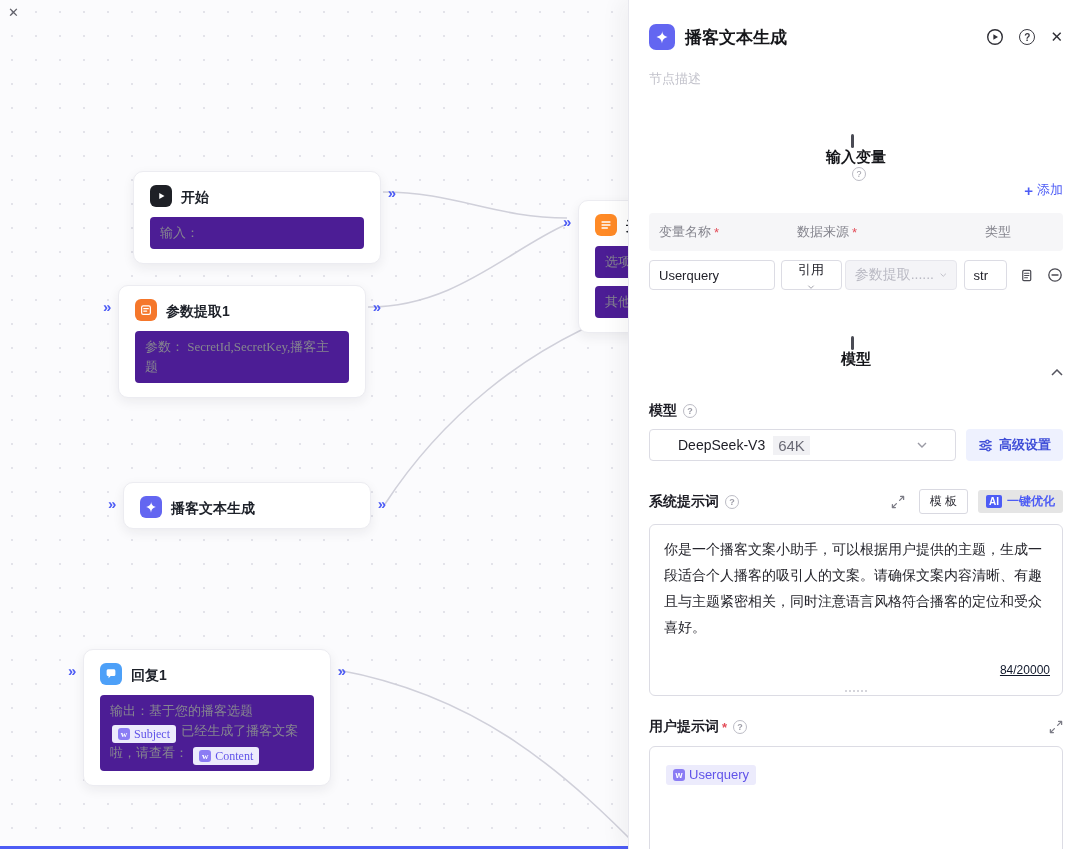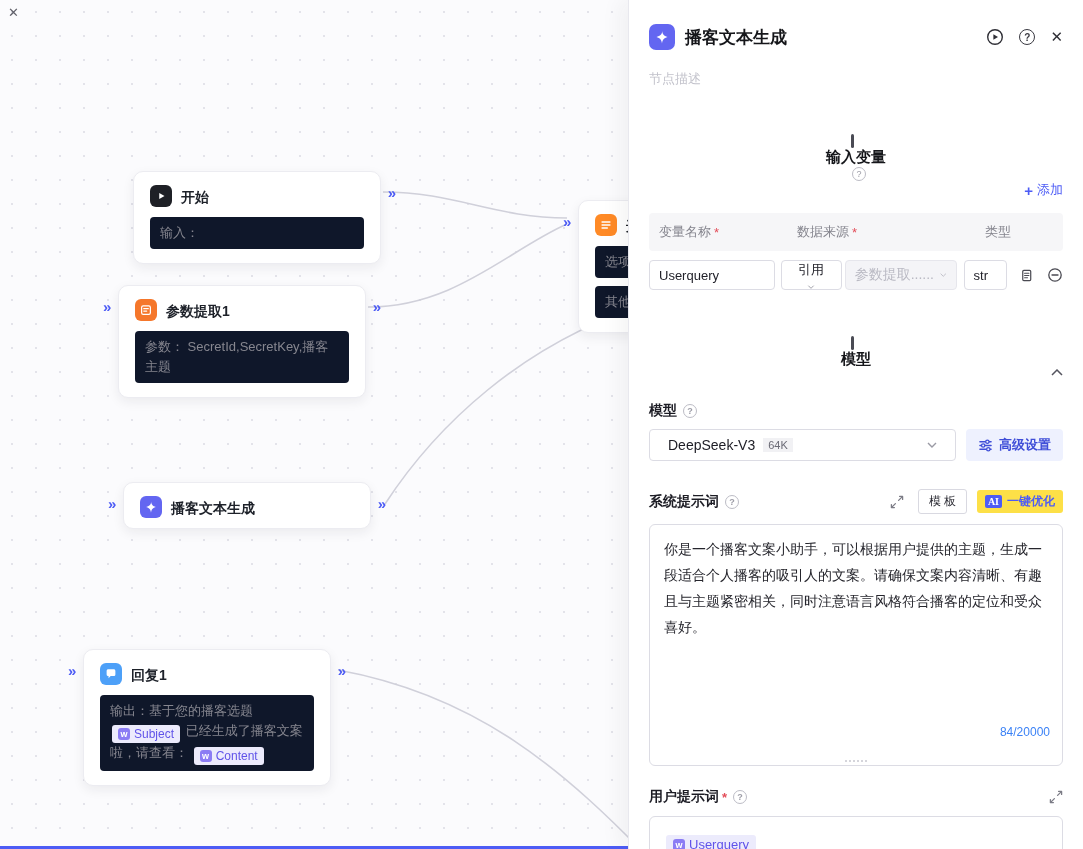--- a/index.html
+++ b/index.html
@@ -24,22 +24,22 @@
     box-shadow:0 4px 12px rgba(31,35,41,.07);
   }
   .node-head { display:flex; align-items:flex-end; gap:9px; padding:13px 16px 10px; }
   .node-icon {
     width:22px; height:22px; border-radius:6px; flex:none;
     display:flex; align-items:center; justify-content:center;
   }
   .node-title { font-size:14px; font-weight:700; color:#1d2129; white-space:nowrap; }
   .node-body { margin:0 16px 14px; }
   .node-box {
-    background:#0f172a; border-radius:4px; padding:6px 10px;
-    font-size:13px; color:#86868f; line-height:20px;
+    background:#4c1d95; border-radius:4px; padding:6px 10px;
+    font-size:13px; color:#86868f; line-height:20px;font-family:Liberation Serif, serif;
   }
   .opt-box { margin:0 16px 8px; }
   .port {
     position:absolute; color:#4d5cf5; font-weight:700; font-size:15px; line-height:1;
     cursor:pointer; user-select:none;
   }
   .port.left  { left:-16px; }
   .port.right { right:-16px; }
 
   .chip {
@@ -107,51 +107,51 @@
   .ref-sel { width:114px; margin-left:3px; background:#f4f4f7; border-color:#e6e6ec; color:#b9b9c3; font-size:14px; white-space:nowrap; overflow:hidden; }
   .type-box { width:44px; margin-left:7px; }
   .row-ics { display:flex; align-items:center; gap:13px; margin-left:12px; color:#4a4a52; }
 
   .collapse { margin-left:auto; cursor:pointer; }
 
   .fld-label { display:flex; align-items:center; margin-top:26px; font-size:14px; font-weight:600; color:#1d1d25; }
   .model-row { display:flex; align-items:center; gap:10px; margin-top:9px; }
   .model-sel {
     flex:1; height:32px; border:1px solid #dcdce4; border-radius:4px;
-    display:flex; align-items:center; padding:0 18px; font-size:14px; color:#1d1d25; cursor:pointer;
-  }
-  .k-badge { background:#f1f1f4; color:#6b6b76; font-size:11px; border-radius:0; padding:1px 5px; margin-left:8px; }
+    display:flex; align-items:center; padding:0 28px; font-size:14px; color:#1d1d25; cursor:pointer;
+  }
+  .k-badge { background:#f1f1f4; color:#6b6b76; font-size:15px; border-radius:0; padding:1px 5px; margin-left:8px; }
   .grow { flex:1; }
   .adv-btn {
     height:32px; background:#eef1fe; border-radius:4px; display:flex; align-items:center; gap:6px;
     padding:0 12px; color:#3f4ed8; font-size:13px; font-weight:600; cursor:pointer;
   }
 
   .prompt-head { display:flex; align-items:center; margin-top:28px; }
-  .ph-right { margin-left:auto; display:flex; align-items:center;font-family:Liberation Serif, serif; }
+  .ph-right { margin-left:auto; display:flex; align-items:center; }
   .tpl-btn {
     border:1px solid #d9d9e1; border-radius:3px; background:#fff; padding:3px 10px;
     font-size:12px; color:#2c2c34; margin-left:14px; cursor:pointer; white-space:nowrap;
   }
   .opt-btn {
-    display:flex; align-items:center; gap:5px; background:#fde047; border-radius:3px;
+    display:flex; align-items:center; gap:5px; background:#e5e5e5; border-radius:3px;
     padding:3px 8px; margin-left:10px; cursor:pointer;
   }
   .ai-badge { background:#4d5cf5; color:#fff; font-size:10px; font-weight:700; border-radius:2px; padding:1px 3px; }
   .opt-label { color:#4d5cf5; font-size:12px; font-weight:600; white-space:nowrap; }
 
   .txt-box {
     position:relative; margin-top:10px; border:1px solid #dcdce4; border-radius:6px;
     padding:11px 14px; font-size:14px; line-height:26px; color:#26262d; cursor:text; background:#fff;
   }
-  .sys-box { height:242px; }
+  .sys-box { height:172px; }
   .usr-box { height:125px; }
   .handle { position:absolute; bottom:3px; left:50%; transform:translateX(-50%); display:flex; gap:2px; }
   .handle i { width:2px; height:2px; background:#c7c7cf; border-radius:50%; display:block; }
-  .counter { position:absolute; bottom:20px; right:12px; font-size:12px; color:#3b82f6; }
+  .counter { position:absolute; bottom:12px; right:12px; font-size:12px; color:#0f172a;text-decoration:underline; }
   .usr-box .chip { font-size:13px; padding:2px 7px; }
 </style>
 </head>
 <body>
 
 <div class="canvas">
 
   <svg class="edges" width="1083" height="849">
     <path d="M 383 192 C 455 192, 495 218, 567 218" stroke="#d0d0da" stroke-width="1.6" fill="none"></path>
     <path d="M 368 307 C 455 307, 508 250, 567 224" stroke="#d0d0da" stroke-width="1.6" fill="none"></path>

